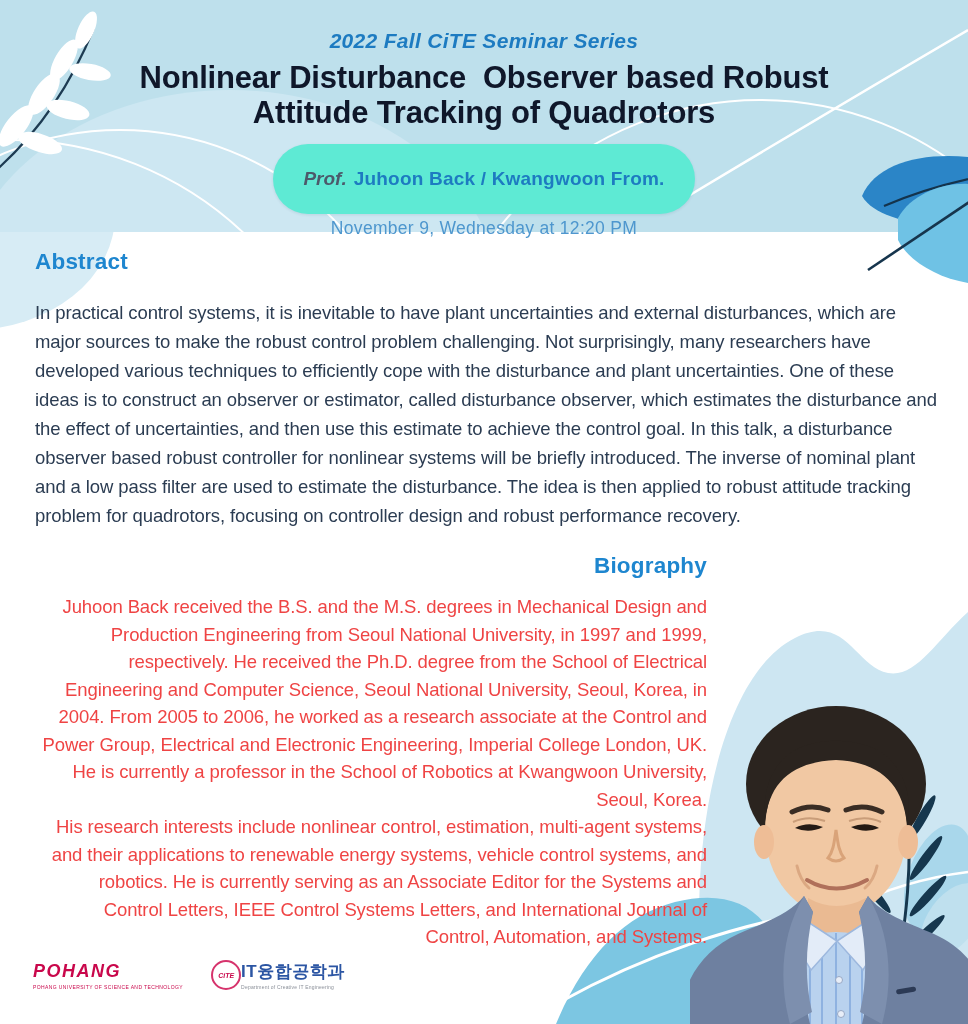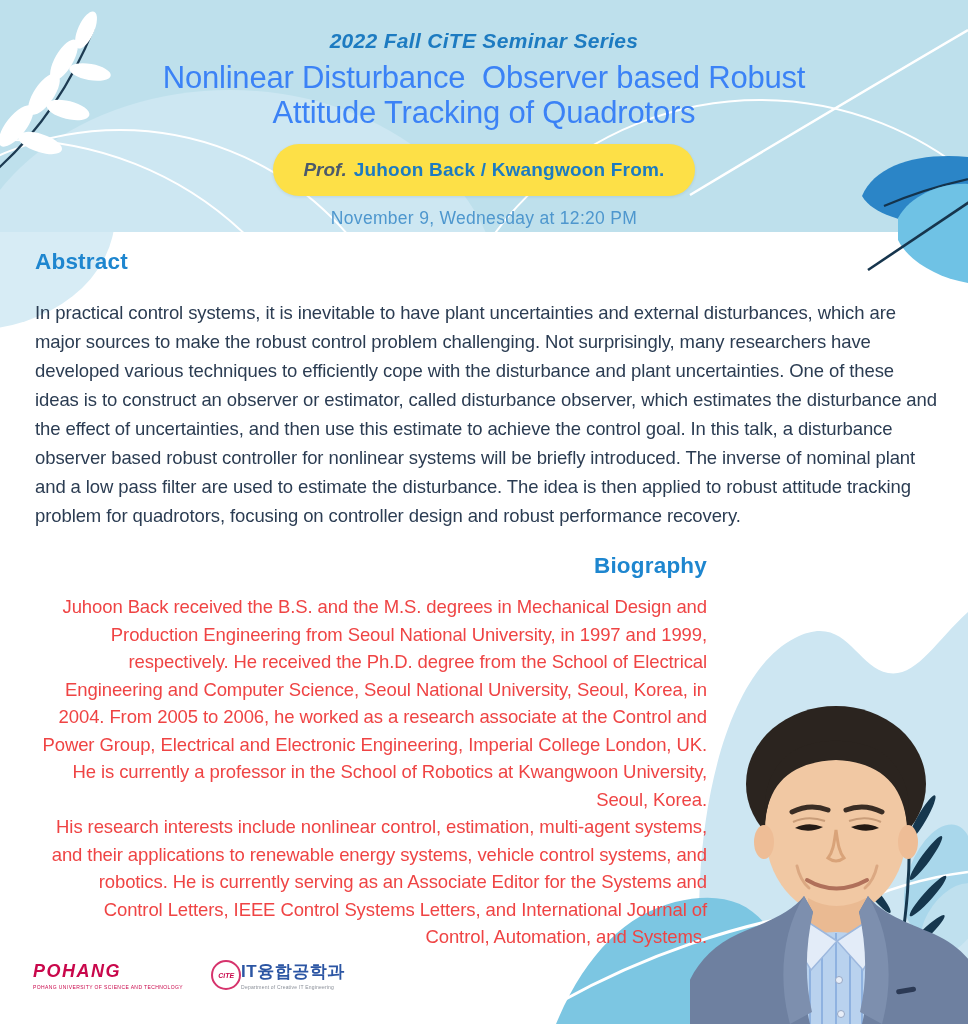--- a/index.html
+++ b/index.html
@@ -22,35 +22,35 @@
     position:absolute;left:0;top:0;width:968px;height:232px;
     display:flex;flex-direction:column;align-items:center;
   }
   .series{
     margin-top:29px;
     font-size:21px;font-weight:bold;font-style:italic;
     color:#1d7bc1;letter-spacing:.3px;
   }
   .title{
     margin-top:7px;
-    font-size:31px;font-weight:400;line-height:35px;
-    color:#3b82f6;text-align:center;white-space:pre-wrap;
+    font-size:31px;font-weight:700;line-height:35px;
+    color:#0f172a;text-align:center;white-space:pre-wrap;
     letter-spacing:-.2px;
   }
   .pill{
     margin-top:14px;
-    background:#fde047;border-radius:999px;
-    padding:15px 30px;
+    background:#5eead4;border-radius:999px;
+    padding:24px 30px;
     box-shadow:0 1px 3px rgba(20,52,78,.10);
     font-size:19px;display:flex;gap:7px;align-items:baseline;
   }
   .pill .prefix{font-style:italic;font-weight:bold;color:#4c5a6b;}
   .pill .speaker{font-weight:bold;color:#1d7bc1;letter-spacing:.2px;}
   .date{
-    margin-top:12px;
+    margin-top:4px;
     font-size:17.5px;color:#4e97ce;font-weight:500;letter-spacing:.3px;
   }
 
   .section-heading{
     font-size:22.5px;font-weight:bold;color:#1e86cf;letter-spacing:.2px;
   }
   .abstract{position:absolute;left:35px;top:249px;width:906px;}
   .abstract p{
     margin:23px 0 0 0;
     font-size:18.5px;line-height:29px;color:#2b3c52;letter-spacing:-.1px;

